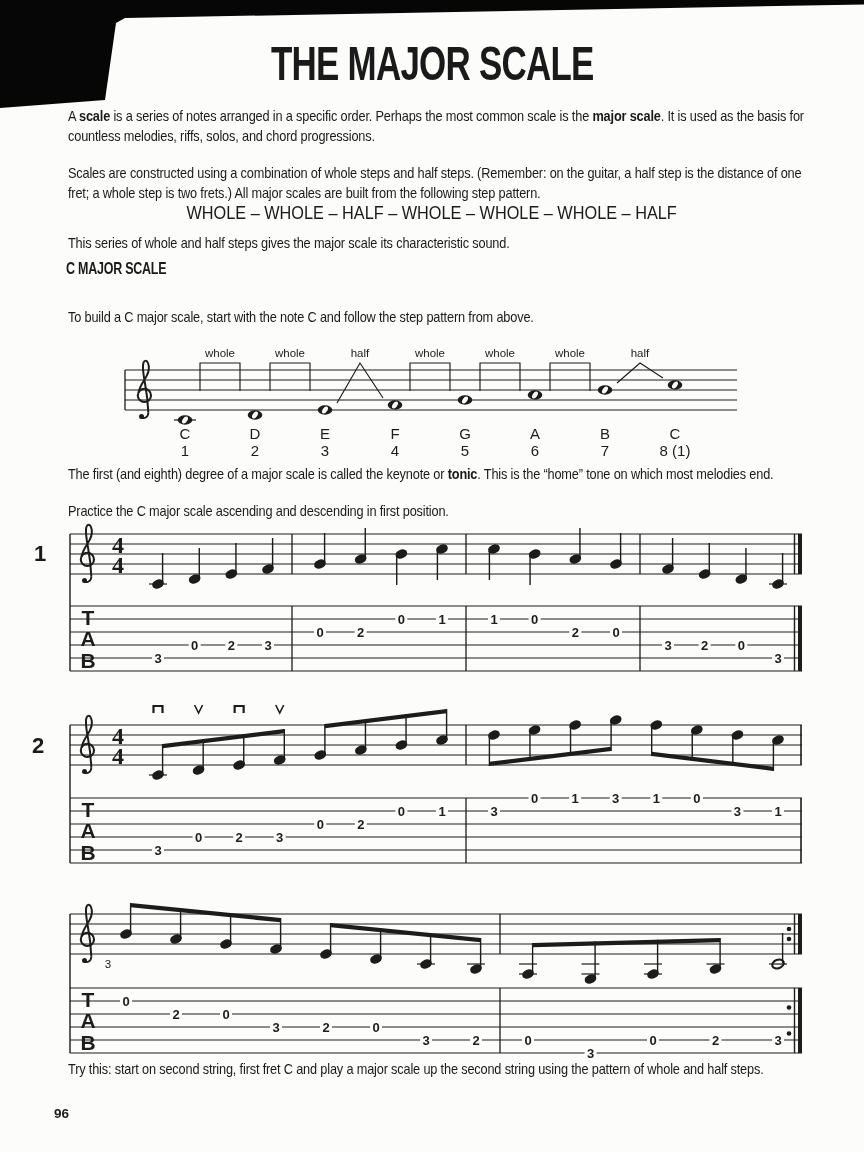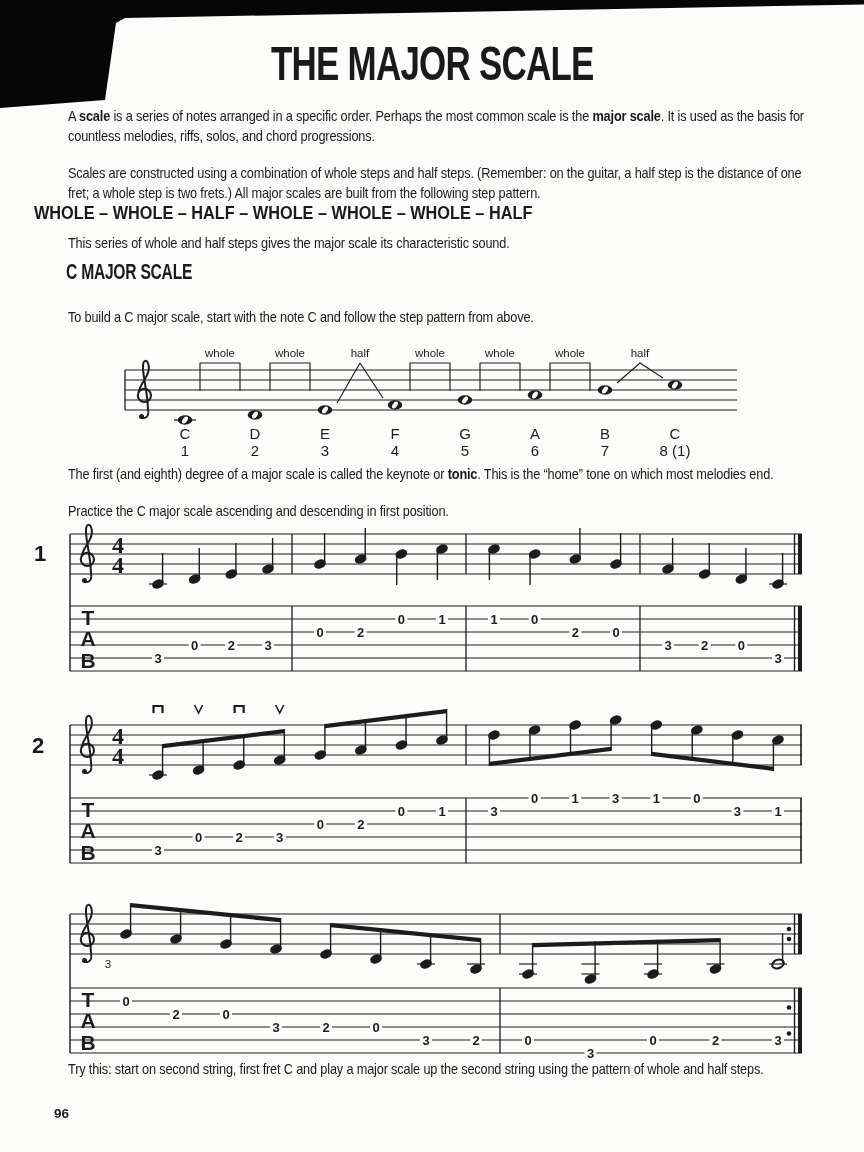--- a/index.html
+++ b/index.html
@@ -4,23 +4,23 @@
 <style>
   html,body{margin:0;padding:0;background:#888;}
   .page{position:relative;width:864px;height:1152px;background:#fcfcfb;color:#1a1a1a;
         font-family:"Liberation Sans",sans-serif;overflow:hidden;margin:0 auto;}
   .scan{position:absolute;left:0;top:0;}
   .title{position:absolute;top:36px;left:0;width:100%;text-align:center;font-size:46px;font-weight:800;}
   .title>span{display:inline-block;transform:scale(0.76,1.06);letter-spacing:-1px;white-space:nowrap;}
   .par{position:absolute;left:68px;width:868px;font-size:15px;line-height:19.5px;letter-spacing:-0.2px;
        transform:scaleX(0.85);transform-origin:0 0;}
   .nw{white-space:nowrap;}
-  .steppat{position:absolute;top:202px;left:0;width:100%;font-size:18.5px;font-weight:700;}
+  .steppat{position:absolute;top:202px;left:0;width:100%;text-align:center;font-size:18.5px;font-weight:400;}
   .steppat>span{display:inline-block;transform:scaleX(0.88);white-space:nowrap;}
-  .h2{position:absolute;left:66px;top:260px;font-size:20px;font-weight:800;}
+  .h2{position:absolute;left:66px;top:260px;font-size:16px;font-weight:800;}
   .h2>span{display:inline-block;transform:scale(0.78,1.08);transform-origin:0 50%;letter-spacing:-0.3px;white-space:nowrap;}
   .exnum{position:absolute;font-size:22px;font-weight:800;}
   .pagenum{position:absolute;left:54px;top:1098px;font-size:13.5px;font-weight:700;margin-top:8px;}
   .msvg{position:absolute;overflow:visible;}
   b{font-weight:bold;}
 </style>
 </head>
 <body>
 
 <div class="page">

